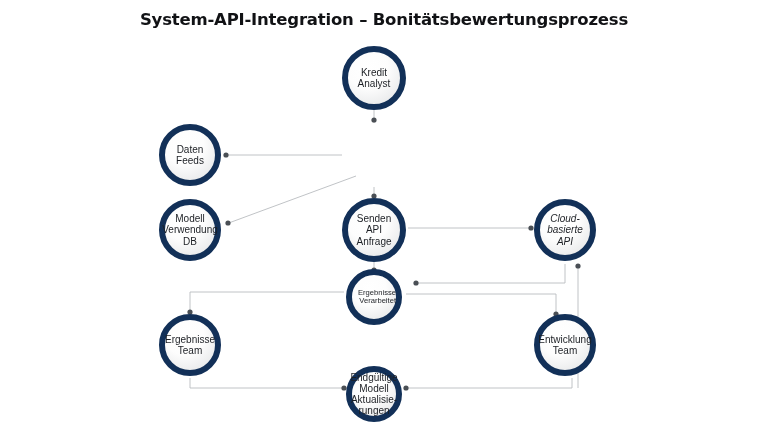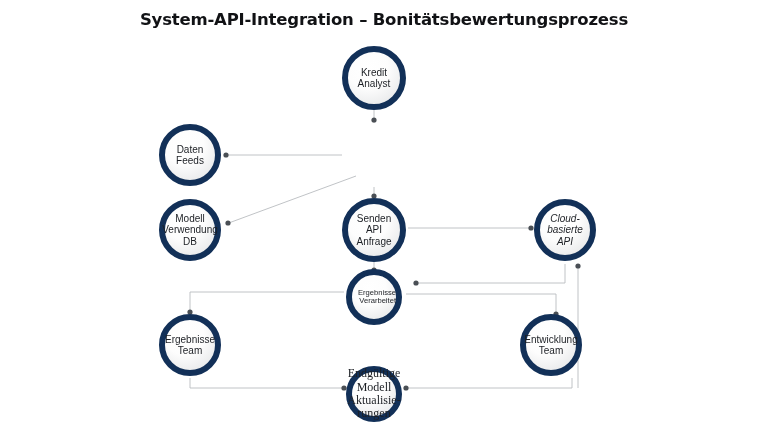--- a/index.html
+++ b/index.html
@@ -56,21 +56,21 @@
   }
   .node .lbl {
     display: block;
     white-space: pre-line;
     transform: translateY(-0.5px);
   }
   .n-main { width: 64px; height: 64px; font-size: 10px; border-width: 6px; }
   .n-side { width: 62px; height: 62px; font-size: 10px; border-width: 6px; }
   .n-small { width: 56px; height: 56px; font-size: 7.6px; border-width: 6px; }
   .n-wide .lbl { width: 78px; }
-  .n-tall { font-size: 12px; font-family: Liberation Serif, serif; }
+  .n-tall { font-size: 10px; }
 </style>
 </head>
 <body>
 
 <div id="canvas">
 
   <div id="title">System-API-Integration – Bonitätsbewertungsprozess</div>
 
   <svg id="edges" viewBox="0 0 768 432">
     <g stroke="#b9bcbf" stroke-width="0.9" fill="none">
@@ -147,21 +147,21 @@
   <div class="node n-small n-wide" style="left:346px; top:269px;text-align:right;">
     <span class="lbl">Ergebnisse
 Verarbeitet</span>
   </div>
 
   <div class="node n-side n-wide" style="left:159px; top:314px;">
     <span class="lbl">Ergebnisse
 Team</span>
   </div>
 
-  <div class="node n-side n-wide" style="left:520px; top:314px;">
+  <div class="node n-side n-wide" style="left:534px; top:314px;">
     <span class="lbl">Entwicklung
 Team</span>
   </div>
 
   <div class="node n-small n-tall n-wide" style="left:346px; top:366px;">
     <span class="lbl">Endgültige
 Modell
 Aktualisie-
 rungen</span>
   </div>

